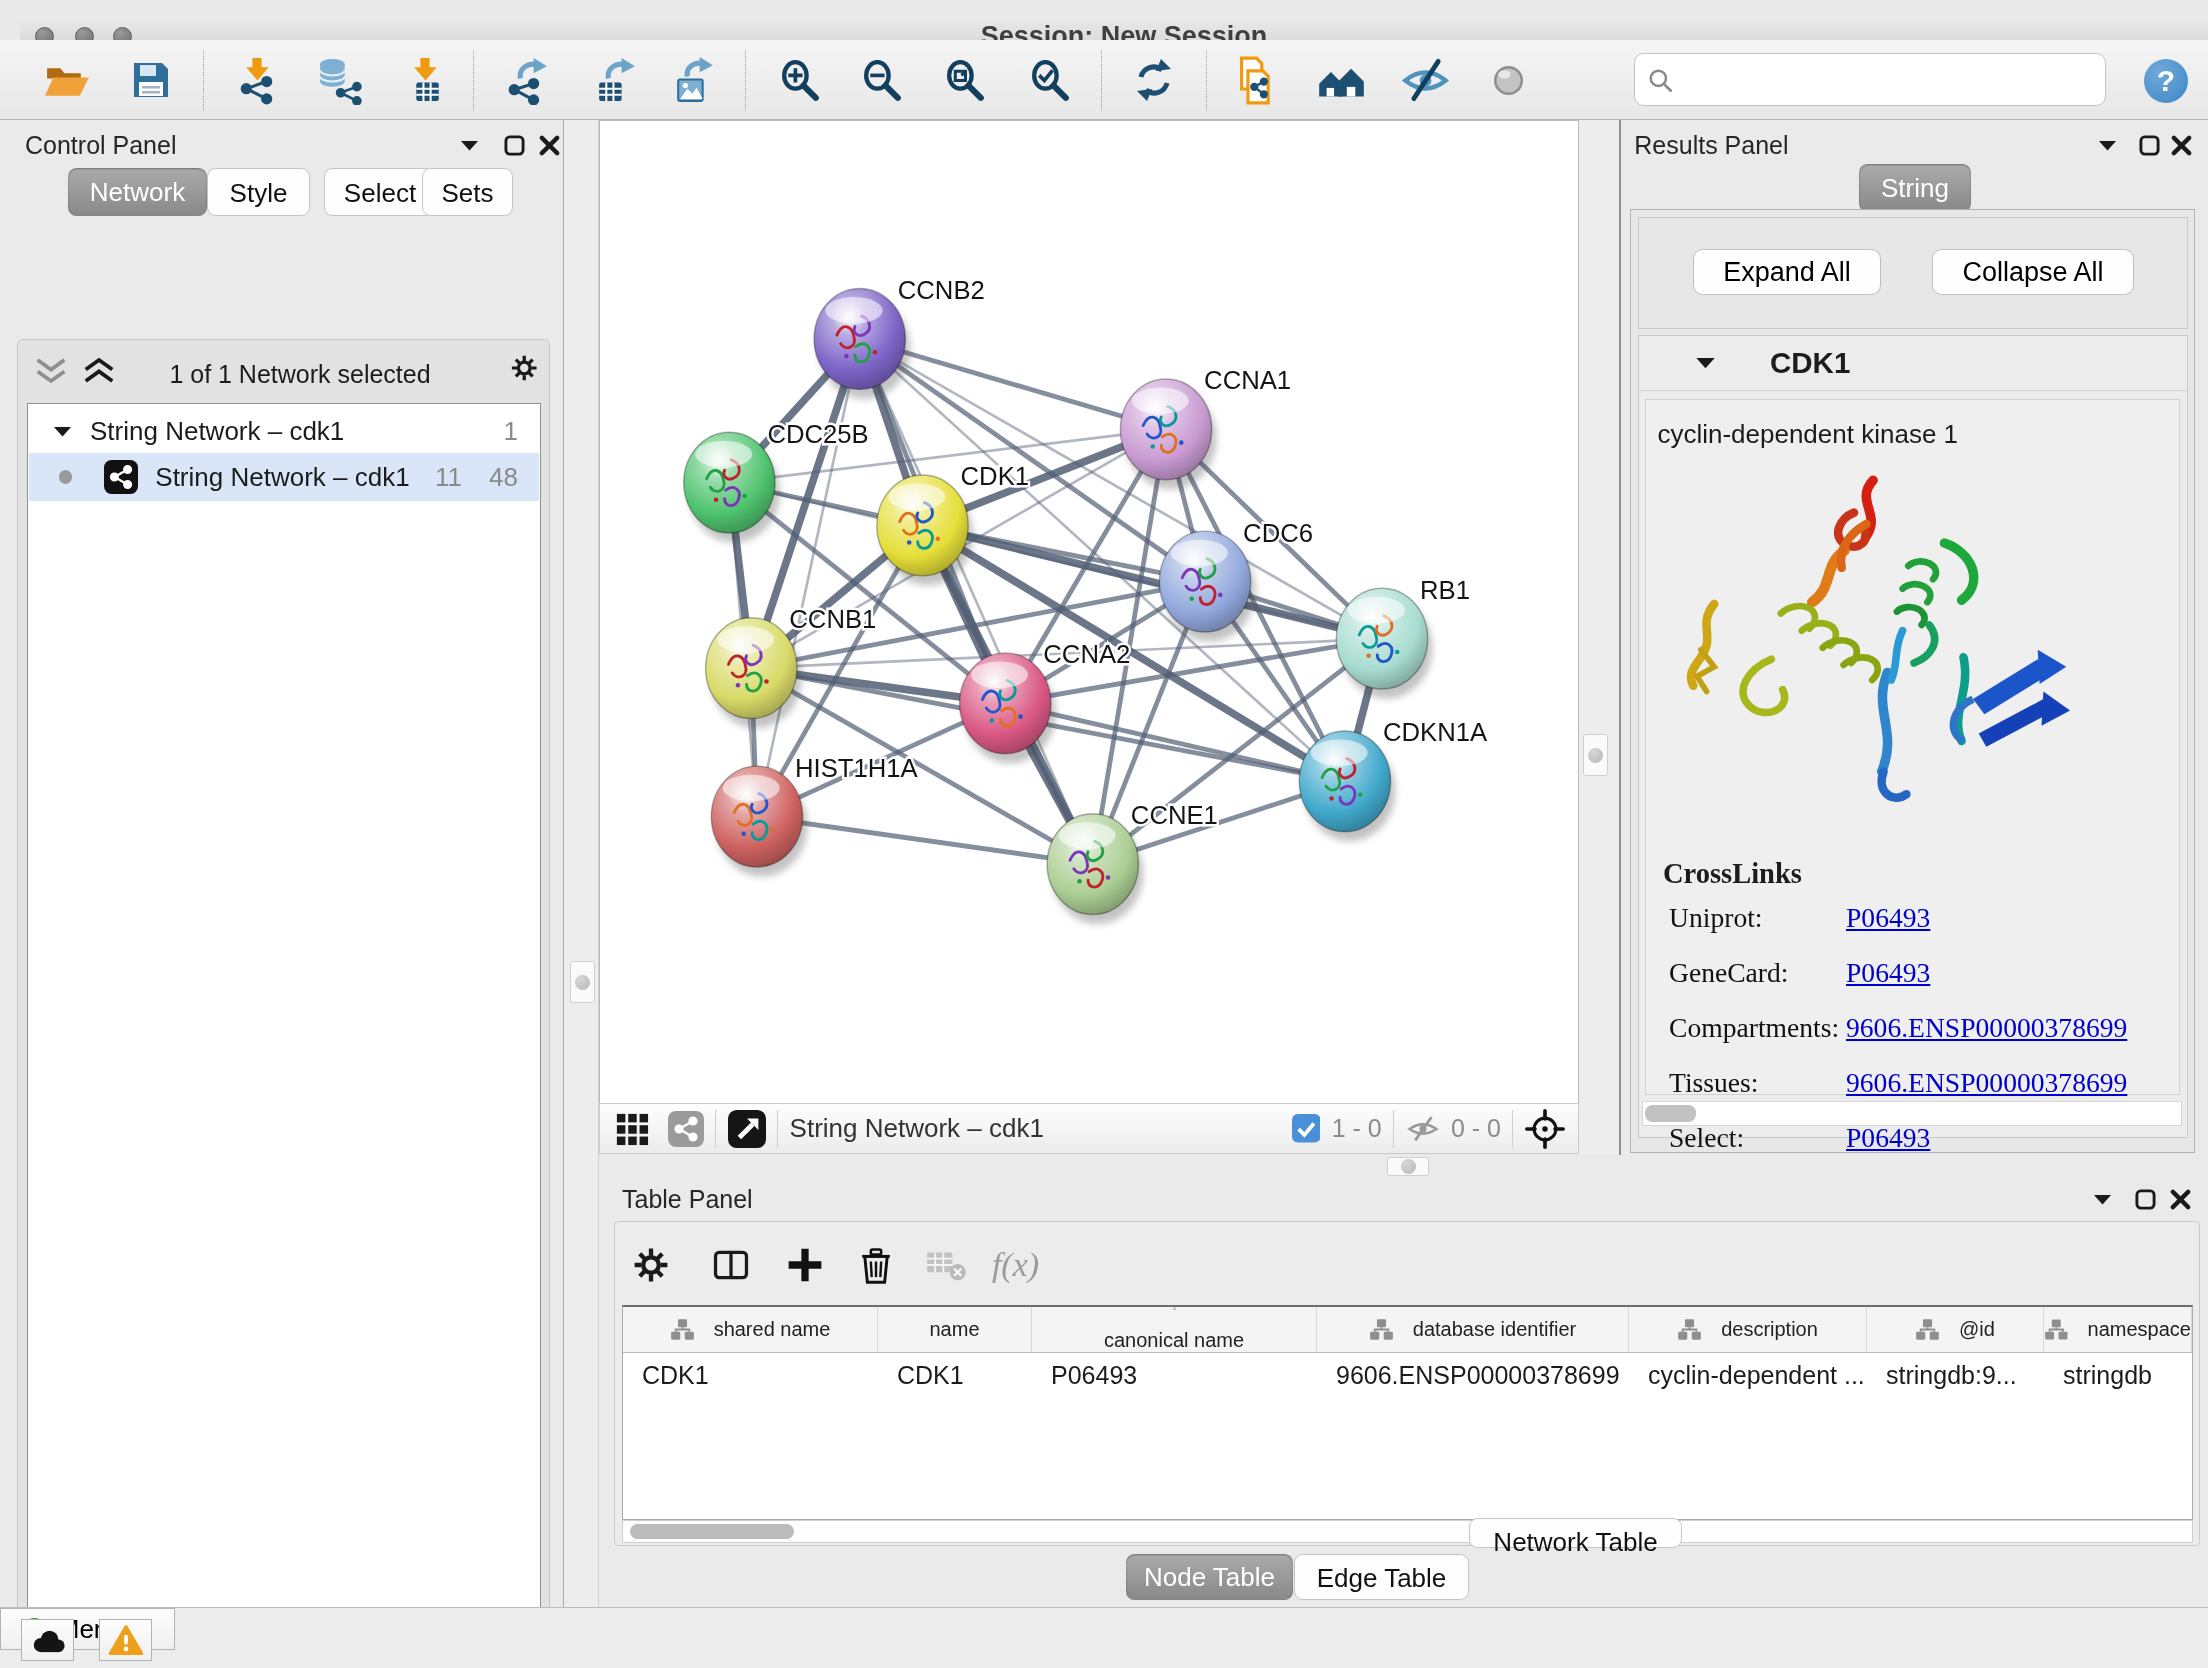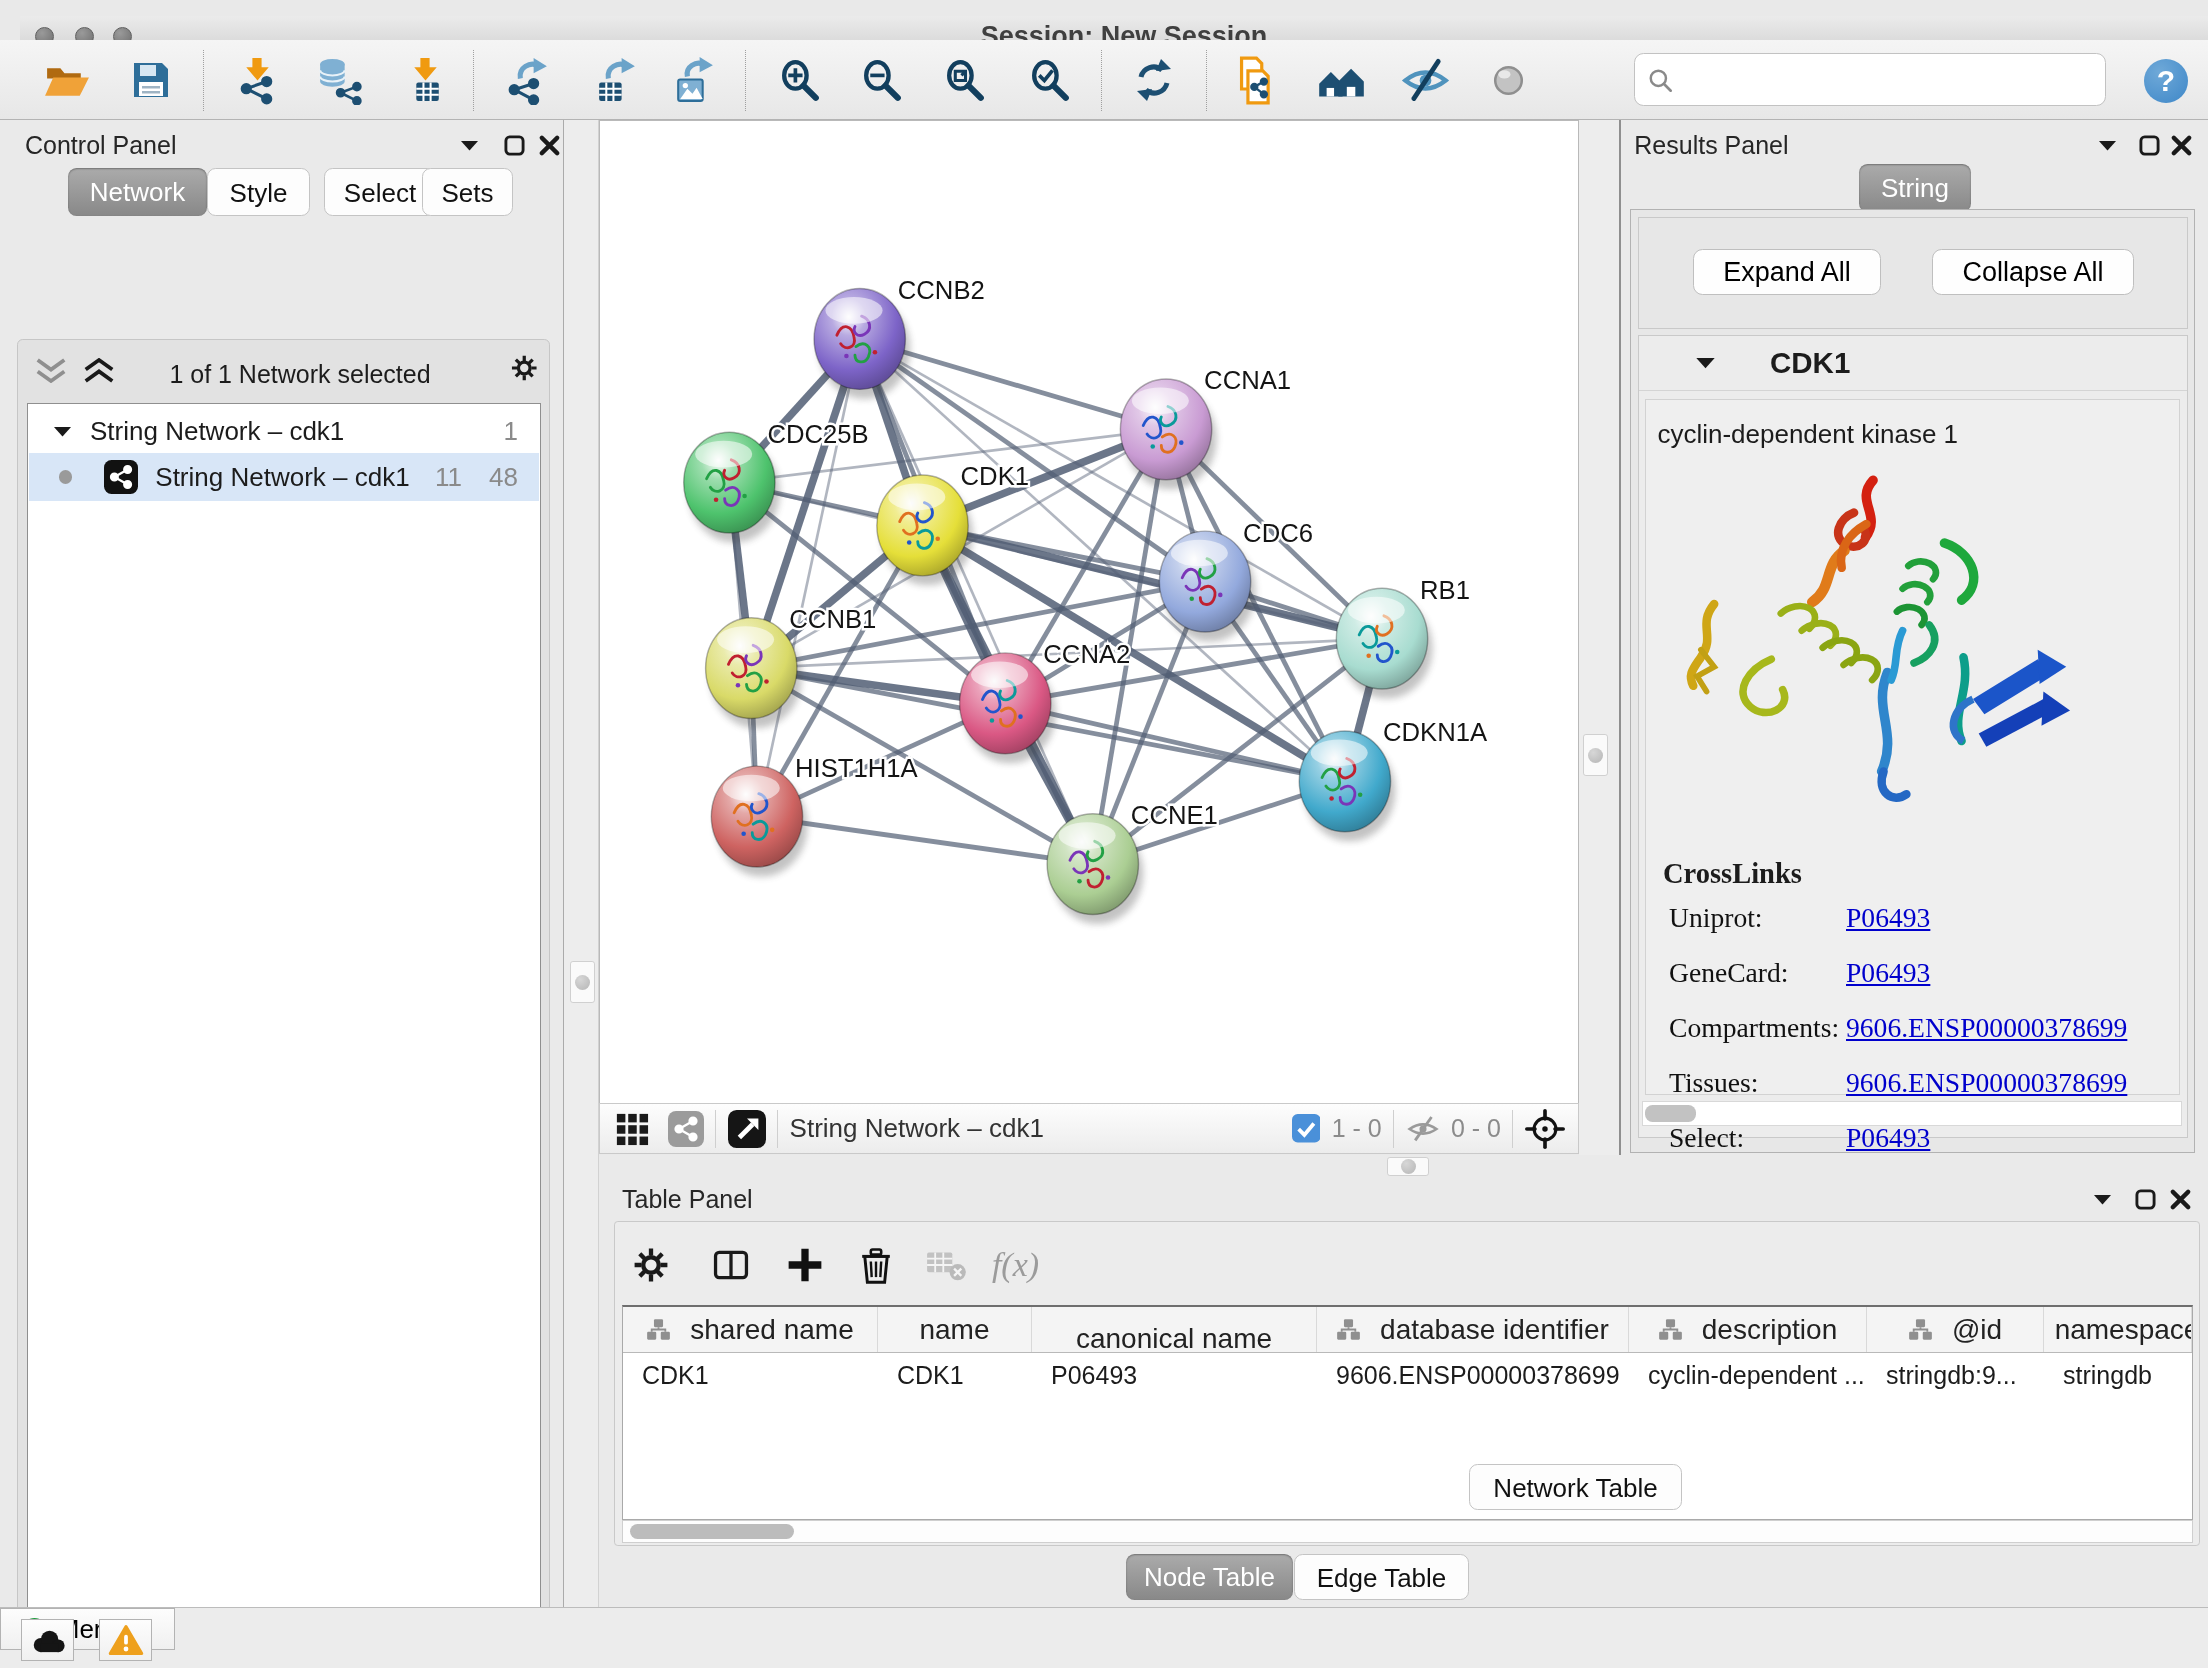--- a/index.html
+++ b/index.html
@@ -64,21 +64,21 @@
   .r-scroll{left:1642px;top:1101px;width:540px;height:25px;background:#fff;border:1px solid #d8d8d8;}
   .r-thumb{left:1645px;top:1105px;width:51px;height:17px;background:#c2c2c2;border-radius:7.6px;}
 
   
   .tpanel{left:599px;top:1177px;width:1609px;height:430px;background:#eaeaea;}
   .tp-inner{left:614px;top:1221px;width:1586px;height:325px;background:#ececec;border:1px solid #c9c9c9;border-radius:3.8px;}
   .tp-btn{position:absolute;top:1236px;width:61px;height:57px;background:none;border:none;display:flex;align-items:center;justify-content:center;cursor:pointer;}
   .fx{font-family:"Liberation Serif",serif;font-style:italic;font-size:34px;color:#9b9b9b;}
   .tbl{left:622px;top:1305px;width:1571px;height:215px;background:#fff;border:1px solid #a9a9a9;border-top:2.9px solid #6e6e6e;}
   .th{display:flex;height:46px;background:#f4f4f4;border-bottom:1px solid #b9b9b9;}
-  .thcell{display:flex;align-items:center;justify-content:center;gap:19px;font-size:28px;color:#222;border-right:1px solid #d9d9d9;overflow:hidden;white-space:nowrap;cursor:pointer;}
+  .thcell{display:flex;align-items:center;justify-content:center;gap:19px;font-size:20px;color:#222;border-right:1px solid #d9d9d9;overflow:hidden;white-space:nowrap;cursor:pointer;}
   .tr{display:flex;height:44px;}
   .tdcell{font-size:25px;padding:7.6px 0 0 19px;overflow:hidden;white-space:nowrap;cursor:default;}
   .t-scroll{left:622px;top:1520px;width:1571px;height:23px;background:#fdfdfd;border:1px solid #cfcfcf;}
   .t-thumb{left:630px;top:1524px;width:164px;height:15px;background:#bcbcbc;border-radius:7.6px;}
 
   
   .statusbar{left:0;top:1607px;width:2208px;height:61px;background:#ececec;border-top:1px solid #bcbcbc;}
   .sbtn{position:absolute;top:11.4px;width:53px;height:42px;background:linear-gradient(#fdfdfd,#f0f0f0);border:1px solid #b3b3b3;display:flex;align-items:center;justify-content:center;cursor:pointer;}
   .membtn{left:2018px;top:11.4px;width:175px;height:42px;background:linear-gradient(#fdfdfd,#f0f0f0);border:1px solid #b3b3b3;display:flex;align-items:center;justify-content:center;gap:11.4px;font-size:26px;cursor:pointer;font-family:"Liberation Sans",sans-serif;}
   .memdot{width:23px;height:23px;border-radius:50%;background:#1d9a3c;}
@@ -894,21 +894,21 @@
         <div class="tdcell" style="width: 177px;">stringdb:9...</div>
         <div class="tdcell" style="width: 148px;">stringdb</div>
       </div>
     </div>
 </div>
 <div class="abs t-scroll"></div>
 <div class="abs t-thumb"></div>
 <div id="tbl-tabs">
     <span class="abs tab on" style="left: 1126px; top: 1554px; width: 167px; height: 46px; line-height: 46px;">Node Table</span>
     <span class="abs tab off" style="left: 1294px; top: 1554px; width: 175px; height: 46px; line-height: 46px;">Edge Table</span>
-    <span class="abs tab off" style="left: 1469px; top: 1464px; width: 213px; height: 46px; line-height: 46px;">Network Table</span>
+    <span class="abs tab off" style="left: 1469px; top: 1518px; width: 213px; height: 30px; line-height: 46px;">Network Table</span>
   </div>
 
 <div class="abs statusbar">
   <button class="sbtn" style="left:21px">
       <svg width="38" height="28.5" viewBox="0 0 48 36">
         <g fill="#151515">
           <circle cx="15" cy="24" r="9"></circle>
           <circle cx="26" cy="17" r="11"></circle>
           <circle cx="37" cy="25" r="8"></circle>
           <rect x="15" y="22" width="22" height="11"></rect>

